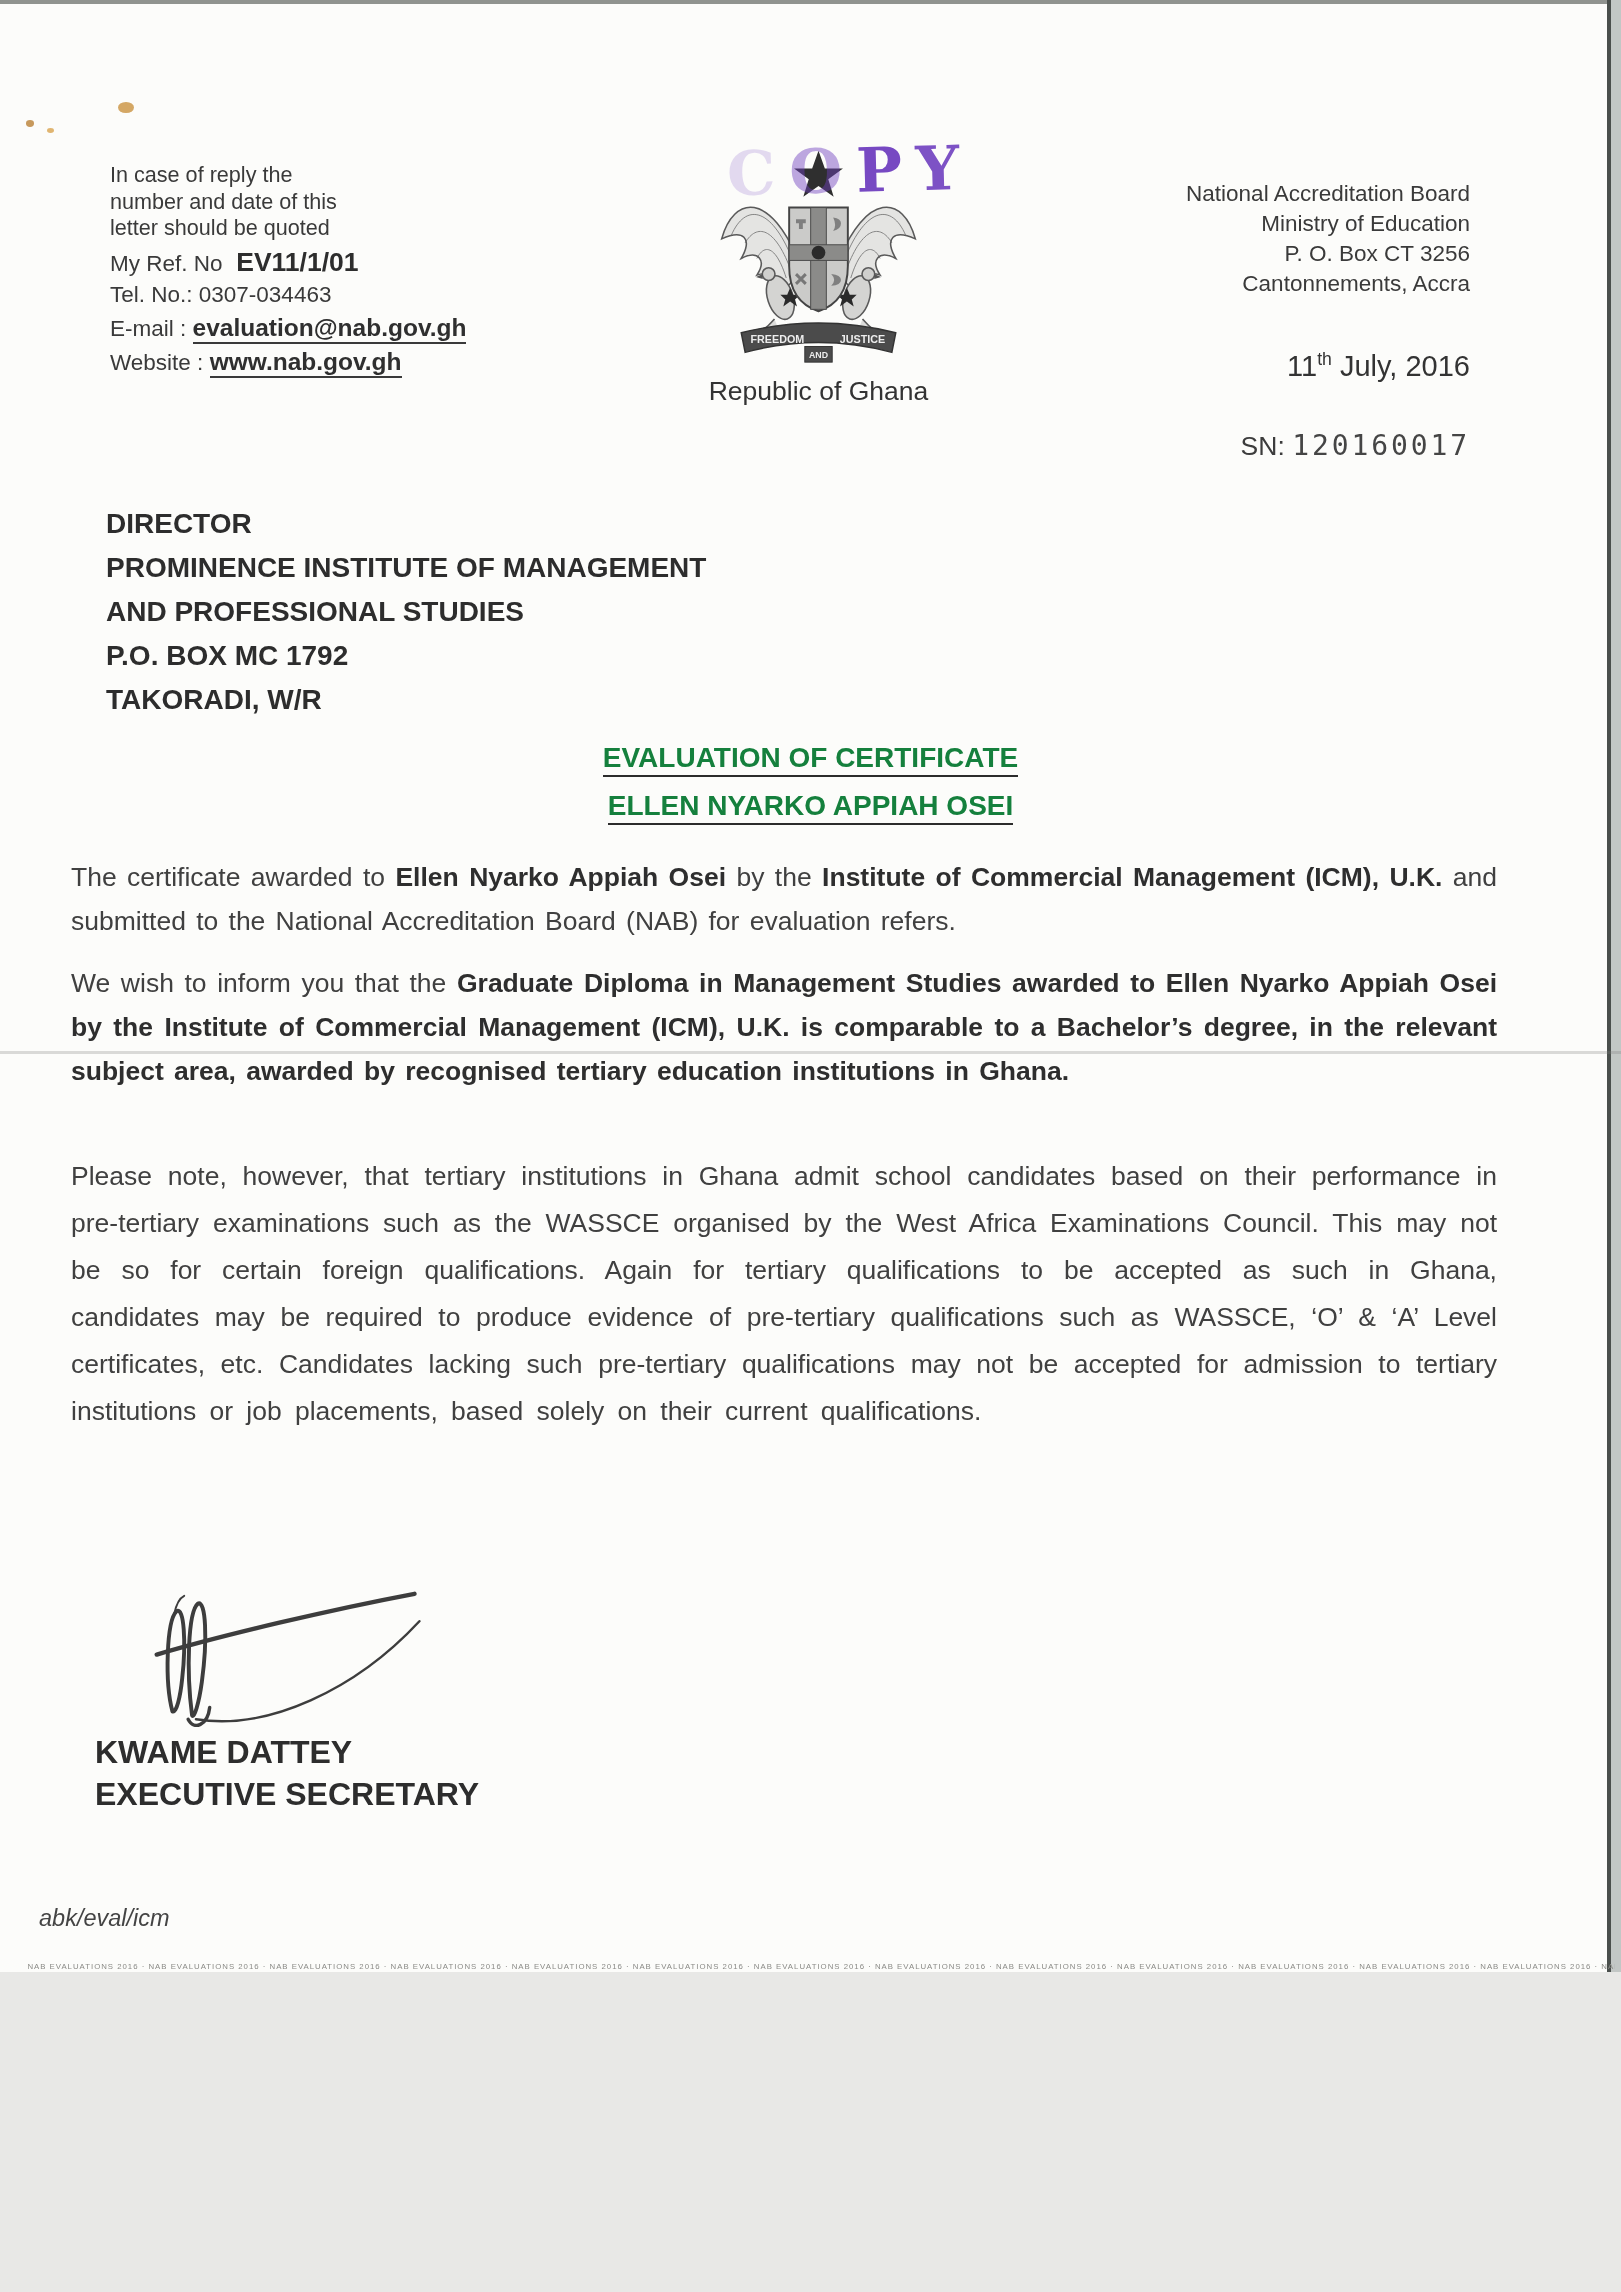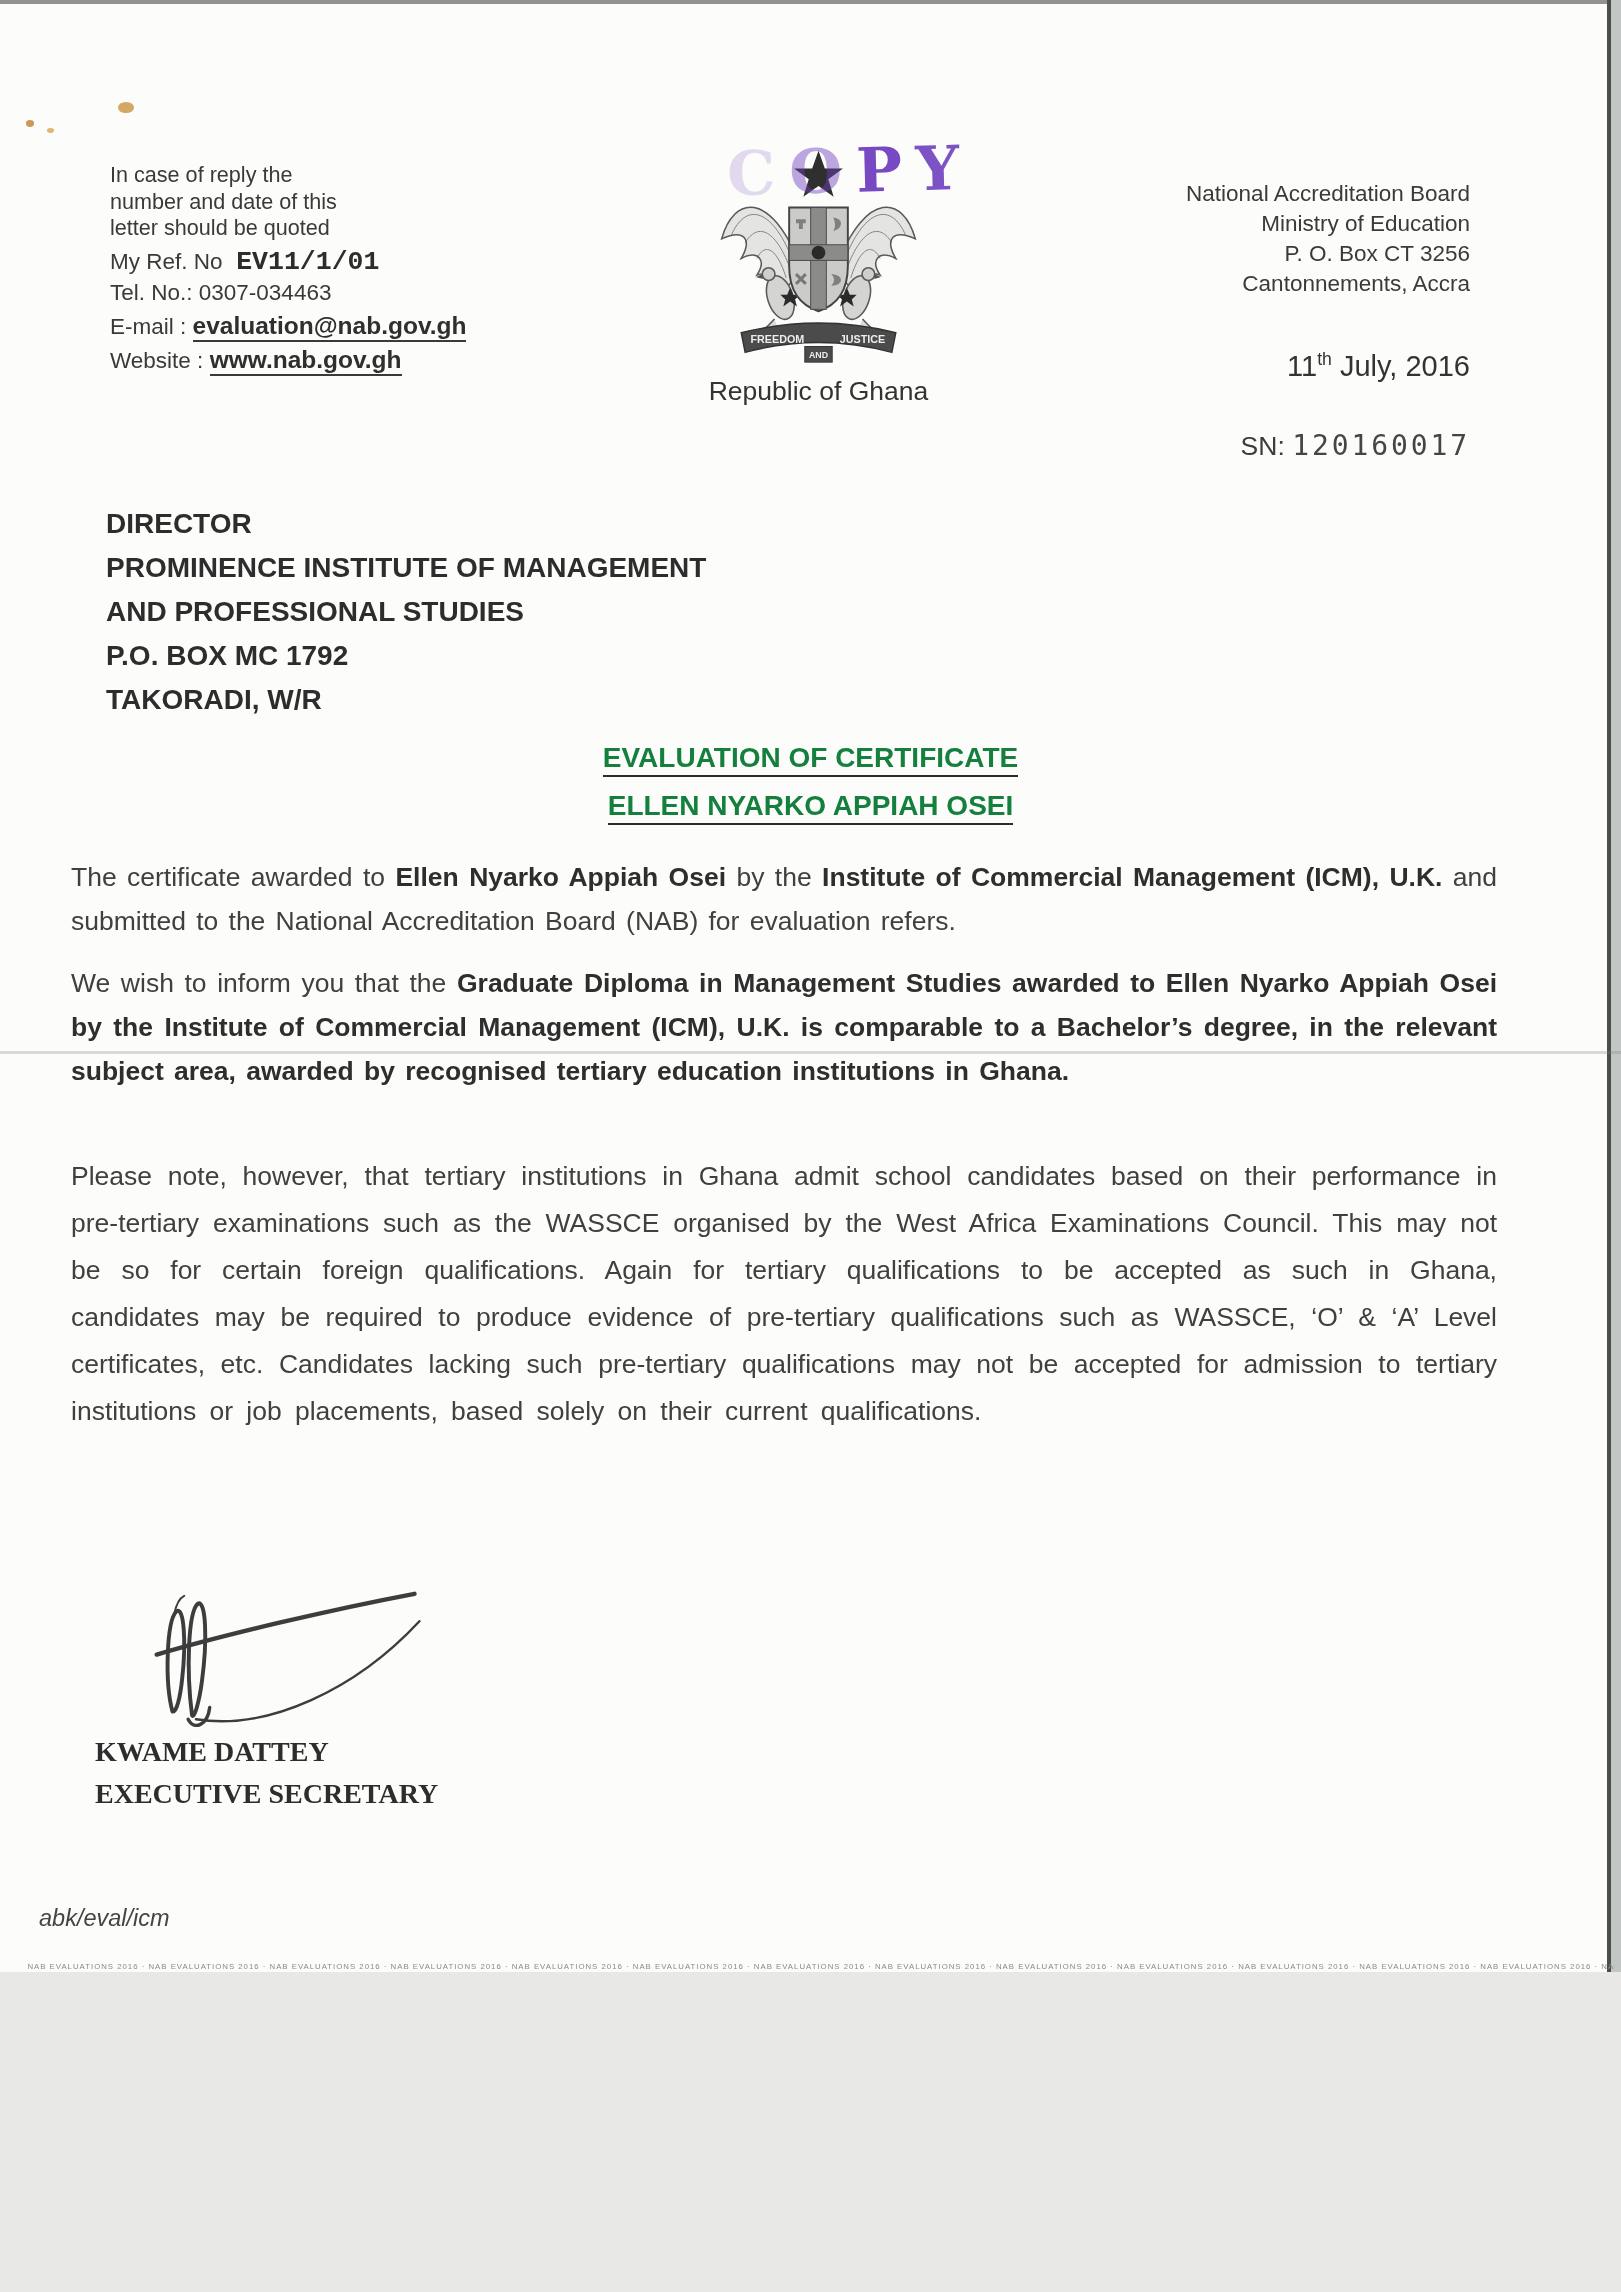--- a/index.html
+++ b/index.html
@@ -11,21 +11,21 @@
   .edge-top{left:0;top:0;width:1621px;height:3.9px;background:#90938f;}
   .edge-right-line{left:1607px;top:0;width:3.9px;height:2293px;background:#4a4f4c;}
   .edge-right-band{left:1611px;top:0;width:9.8px;height:2293px;background:#c2c7c5;}
   .blue-bottom{left:110px;top:2286px;width:1511px;height:2.9px;background:#7188c4;opacity:.85;}
   .artifact-line{left:0;top:1051px;width:1621px;height:2.9px;background:rgba(125,125,125,.28);filter:blur(0.6px);}
   .stain{border-radius:50%;opacity:.8;}
 
   
   .reply-block{left:110px;top:162px;width:412px;font-size:21.6px;line-height:26.5px;color:#3a3a3a;}
   .ref-row{margin-top:7.8px;font-size:22.5px;}
-  .ref-value{font-weight:700;font-size:26.5px;color:#2d2d2d;margin-left:13.7px;font-family:Liberation Mono, monospace;}
+  .ref-value{font-weight:700;font-size:26.5px;color:#2d2d2d;margin-left:13.7px;}
   .tel-row{font-size:22.5px;margin-top:3.9px;}
   .link-row{font-size:22.5px;margin-top:6.9px;}
   .link{font-weight:700;color:#2f2f2f;border-bottom:2px solid #3a3a3a;padding-bottom:1px;font-size:24.5px;}
   .crest-block{left:676px;top:145px;width:225px;text-align:center;margin-left:30px;}
   .crest-caption{margin-top:3.9px;font-size:26.5px;color:#333;}
   .copy-stamp{left:727px;top:135px;font-family:"DejaVu Serif",serif;font-weight:700;font-size:61px;
               color:#7040c0;letter-spacing:13.7px;transform:rotate(-1.5deg);}
   .copy-stamp .c{opacity:.18;} .copy-stamp .o{opacity:.45;} .copy-stamp .p{opacity:.95;} .copy-stamp .y{opacity:.9;}
   .org-block{right:151px;top:179px;width:421px;text-align:right;font-size:22.5px;line-height:30px;color:#3a3a3a;}
   .date-line{right:151px;top:349px;font-size:29px;color:#333;}
@@ -41,21 +41,21 @@
   
   .para{left:71px;width:1426px;font-size:26.5px;line-height:44px;text-align:justify;color:#404040;word-spacing:2.9px;}
   .para .b{font-weight:700;color:#2e2e2e;}
   .p1{top:855px;}
   .p2{top:961px;}
   .p3{top:1153px;line-height:47px;word-spacing:5.9px;}
   .p4{top:1507px;}
 
   
   .sig-svg{left:86px;top:1584px;}
-  .sig-block{left:95px;top:1731px;font-size:28px;font-weight:700;color:#2d2d2d;line-height:42px;font-family:Liberation Serif, serif;}
+  .sig-block{left:95px;top:1731px;font-size:32px;font-weight:700;color:#2d2d2d;line-height:42px;}
 
   
   .reference{left:39px;top:1905px;font-size:23.5px;font-style:italic;color:#444;}
   .microtext{left:27.4px;top:1962px;width:1588px;height:13.7px;overflow:hidden;white-space:nowrap;
              font-size:7.8px;letter-spacing:1px;color:#8a8a86;filter:blur(0.4px);}
   .strip{left:0;top:1986px;width:1621px;height:173px;}
   .qr{left:639px;top:1976px;width:173px;height:188px;}
 </style>
 </head>
 <body>

